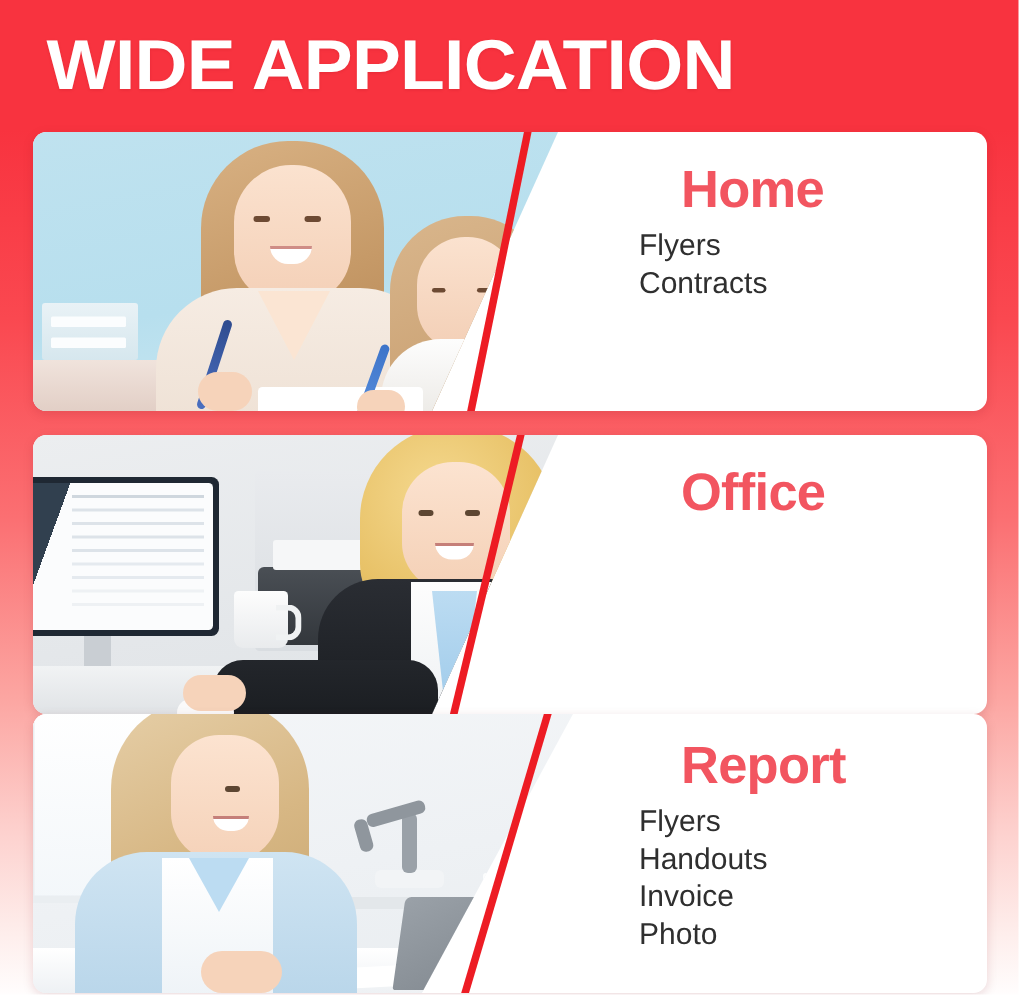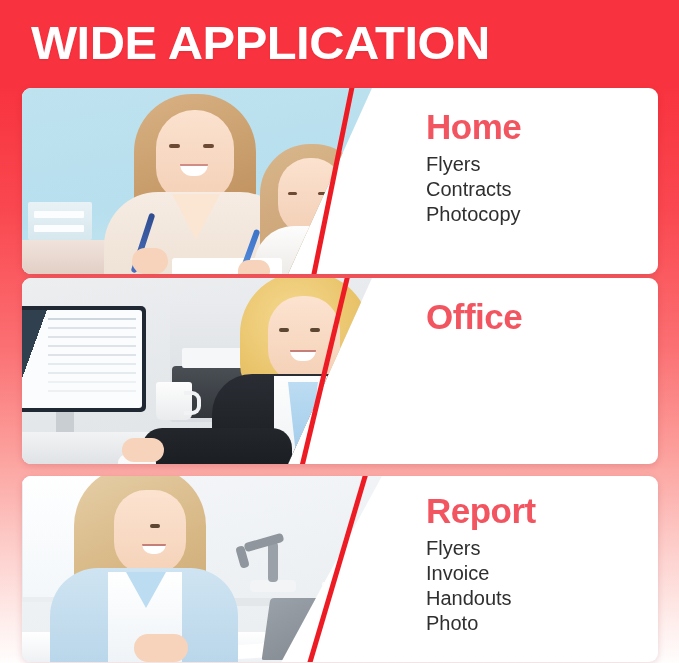--- a/index.html
+++ b/index.html
@@ -60,21 +60,21 @@
     position: absolute;
     left: 22px;
     width: 636px;
     height: 186px;
     background: #ffffff;
     border-radius: 9px;
     overflow: hidden;
     box-shadow: 0 2px 7px rgba(120,15,25,0.15);
   }
   .card-1 { top: 2px; }
-  .card-2 { top: 192px; }
+  .card-2 { top: 204px; }
   .card-3 { top: 390px; }
 
   
   .card-photo {
     position: absolute;
     left: 0; top: 0;
     width: 350px;
     height: 186px;
     overflow: hidden;
     clip-path: polygon(0 0, 100% 0, 76% 100%, 0 100%);
@@ -373,20 +373,21 @@
     right: 0;
     padding-top: 18px;
   }
   .card-heading {
     font-family: "Liberation Sans", sans-serif;
     font-weight: 700;
     font-size: 35px;
     line-height: 42px;
     letter-spacing: -0.5px;
     color: #f25560;
+    margin-left: 28px;
   }
   .card-list { list-style: none; margin-top: 4px; }
   .card-list li {
     font-family: "Liberation Sans", sans-serif;
     font-weight: 400;
     font-size: 20px;
     line-height: 25px;
     color: #2f2f2f;
     white-space: nowrap;
   }
@@ -424,21 +425,20 @@
         <div class="hand h1"></div>
         <div class="hand h2"></div>
       </div>
     </div>
     <div class="divider"></div>
     <div class="card-text">
       <div class="card-heading">Home</div>
       <ul class="card-list">
         <li>Flyers</li>
         <li>Contracts</li>
-        <li>Photocopy</li>
       </ul>
     </div>
   </div>
 
   <div class="card card-2">
     <div class="card-photo">
       <div class="scene s2">
         <div class="partition"></div>
         <div class="chair"></div>
         <div class="printer"></div>
@@ -492,20 +492,20 @@
         <div class="l-coat"></div>
         <div class="l-collar"></div>
         <div class="l-hands"></div>
       </div>
     </div>
     <div class="divider"></div>
     <div class="card-text">
       <div class="card-heading">Report</div>
       <ul class="card-list">
         <li>Flyers</li>
+        <li>Handouts</li>
         <li>Invoice</li>
-        <li>Handouts</li>
         <li>Photo</li>
       </ul>
     </div>
   </div>
 
 </div>
 
 </body></html>

